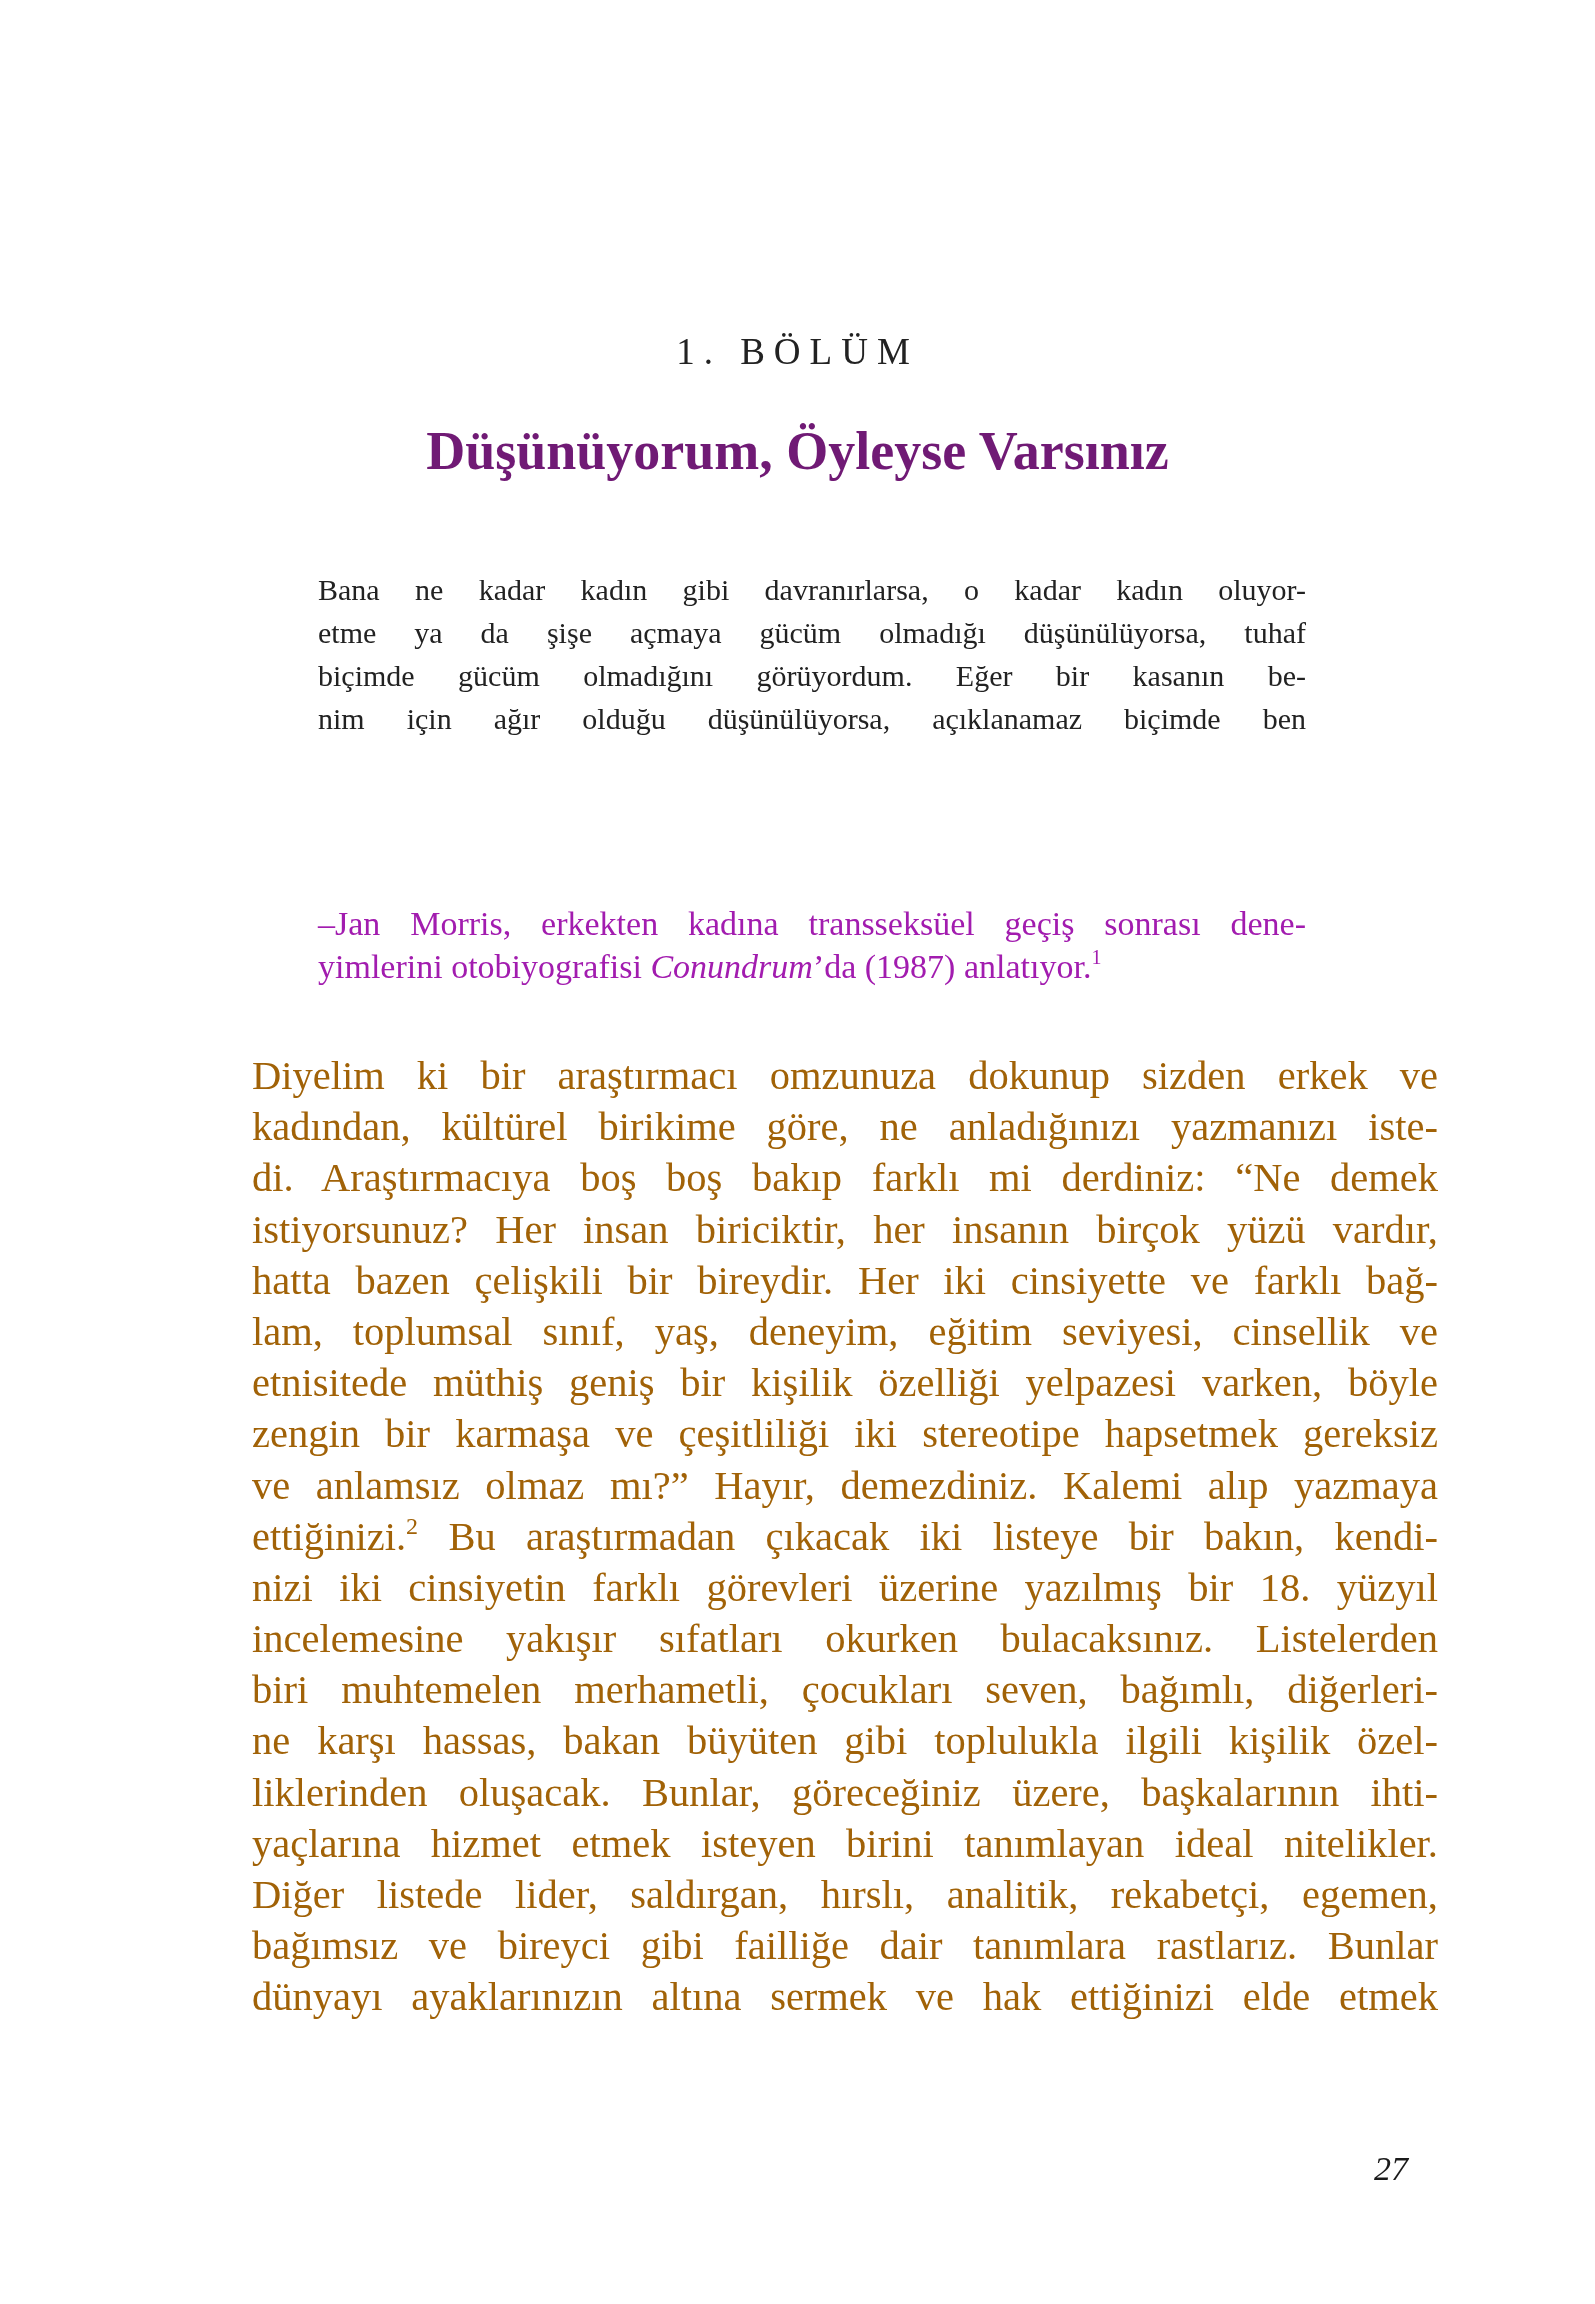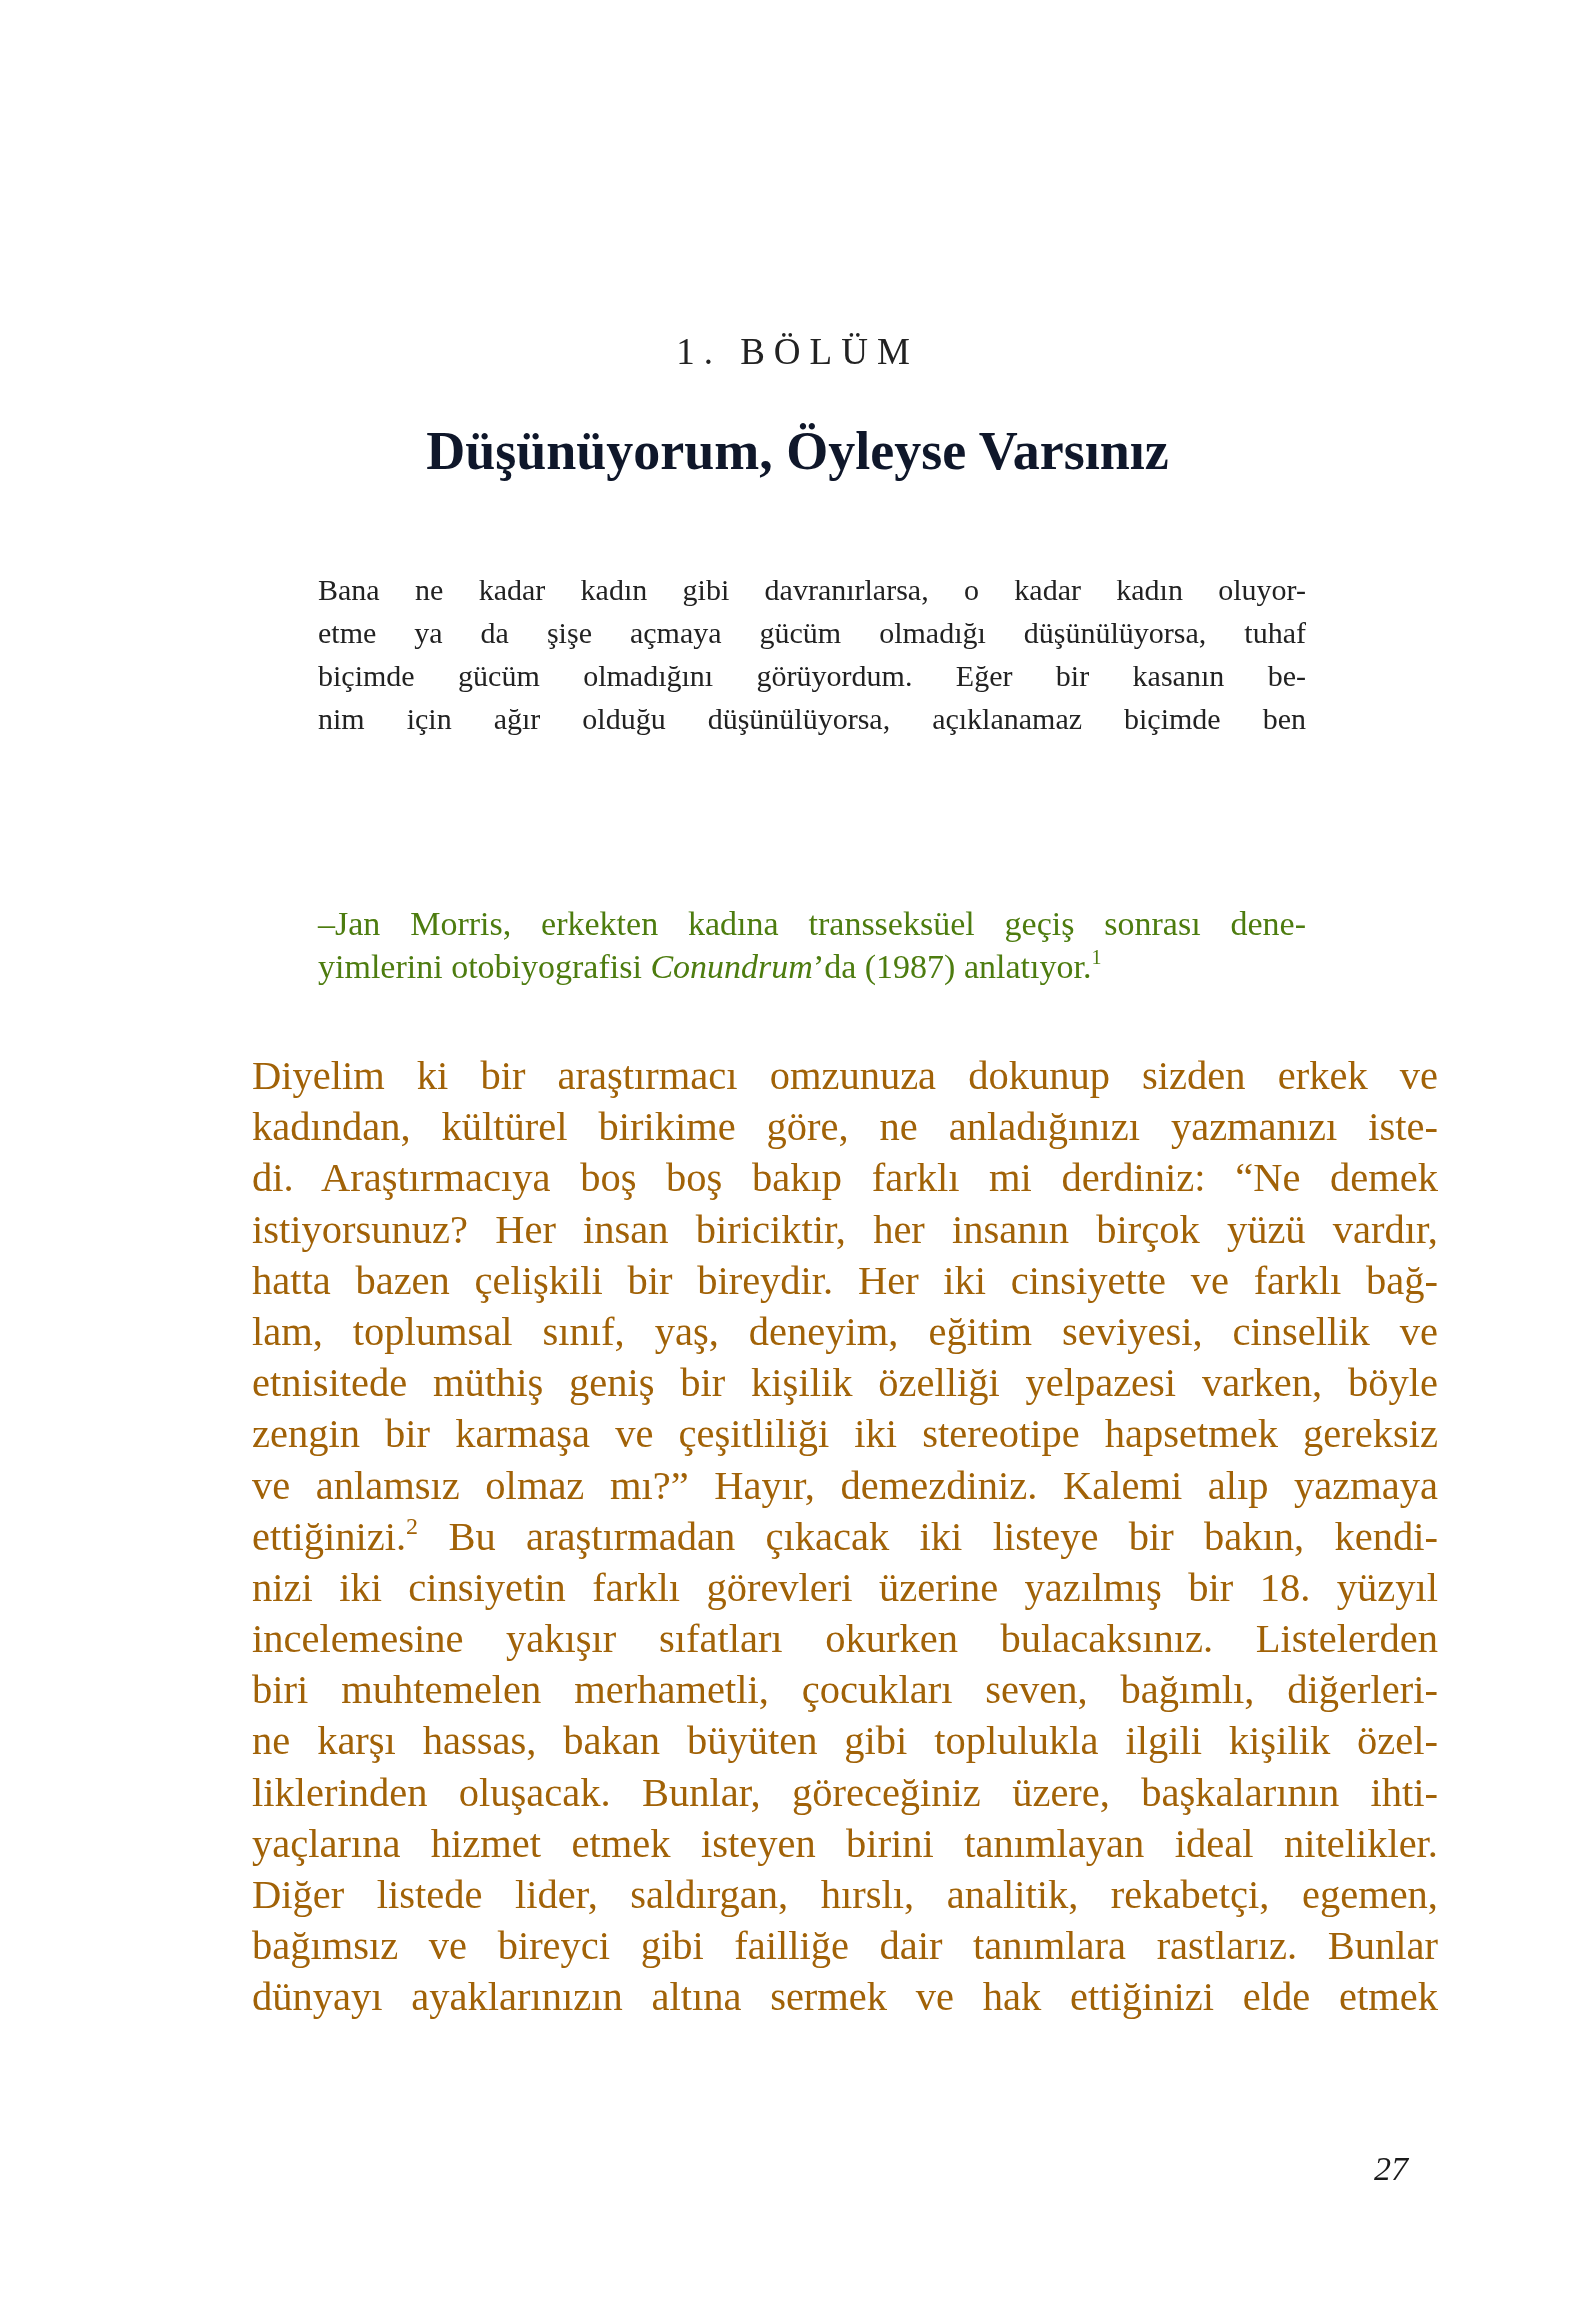--- a/index.html
+++ b/index.html
@@ -1,25 +1,25 @@
 <!DOCTYPE html>
 <html><head>
 <meta charset="utf-8">
 <style>
   html, body { margin: 0; padding: 0; background: #ffffff; }
   body { width: 1595px; height: 2304px; position: relative; overflow: hidden;
          font-family: "Liberation Serif", "DejaVu Serif", serif; color: #1a1a1a; }
   .chapter-label { position: absolute; top: 322px; left: 0; width: 1595px; text-align: center;
                    font-size: 37px; letter-spacing: 9px; color: #222; margin-top: 8px; }
   .chapter-title { position: absolute; top: 420px; left: 0; width: 1595px; text-align: center;
-                   font-size: 54px; font-weight: bold; color: #0f172a; }
+                   font-size: 54px; font-weight: bold; color: #701a75; }
   .epigraph { position: absolute; left: 318px; width: 988px; top: 568px; font-size: 30px; color: #222; }
   .epigraph .line { height: 43px; line-height: 43px; text-align: justify; text-align-last: justify; white-space: nowrap; }
   .epigraph .line.last { text-align-last: left; }
-  .attribution { position: absolute; left: 318px; width: 988px; top: 902px; font-size: 34px; color: #4d7c0f; }
+  .attribution { position: absolute; left: 318px; width: 988px; top: 902px; font-size: 34px; color: #a21caf; }
   .attribution .line { height: 43px; line-height: 43px; text-align: justify; text-align-last: justify; white-space: nowrap; }
   .attribution .line.last { text-align-last: left; }
   .attribution em { font-style: italic; }
   .attribution sup { font-size: 20px; vertical-align: 14px; line-height: 0; }
   .body-text { position: absolute; left: 252px; width: 1186px; top: 1050px; font-size: 40.5px; color: #a16207; }
   .body-text .line { height: 51.2px; line-height: 51.2px; text-align: justify; text-align-last: justify; white-space: nowrap; }
   .body-text sup { font-size: 24px; vertical-align: 16px; line-height: 0; }
   .page-number { position: absolute; top: 2150px; left: 1360px; width: 62px; text-align: center;
                  font-size: 34px; color: #1a1a1a; font-style: italic; }
 </style>

